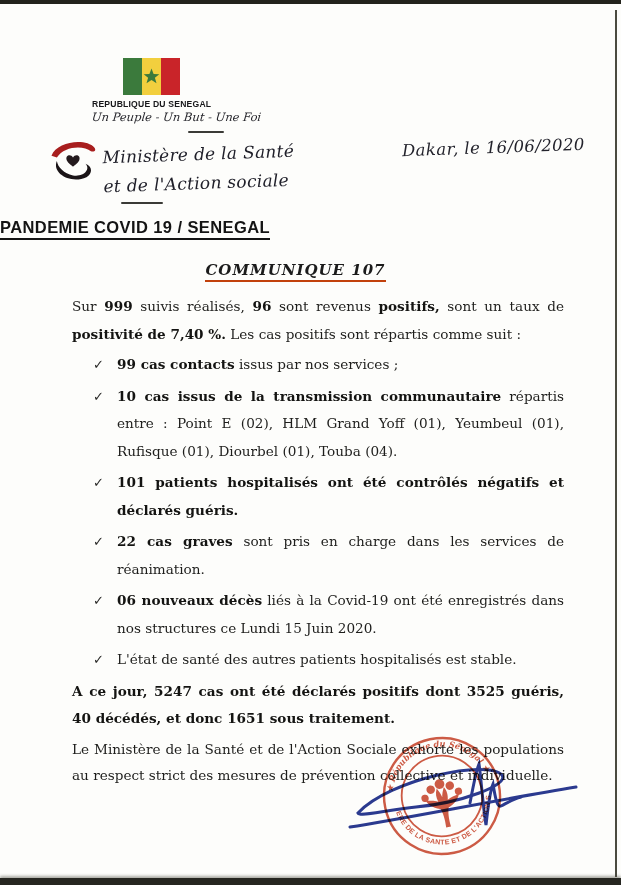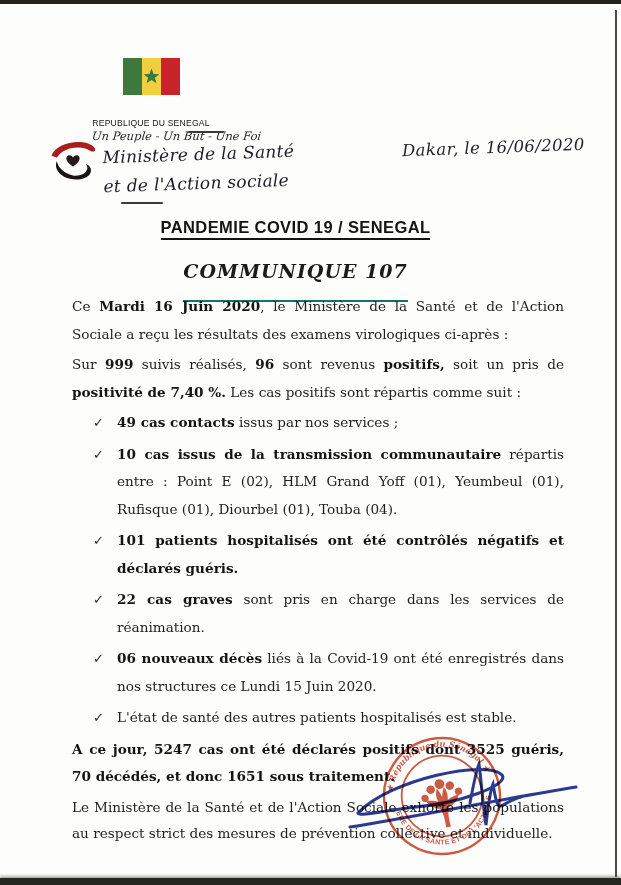--- a/index.html
+++ b/index.html
@@ -10,34 +10,34 @@
   }
   
   .edge { position:absolute; background:#23231c; }
   .edge-top { top:0; left:0; right:0; height:4px; }
   .edge-bottom { bottom:0; left:0; right:0; height:7px; background:#262620; box-shadow:0 -2px 3px rgba(70,70,58,.45); }
   .edge-right { top:10px; bottom:8px; right:4px; width:2px; background:#4a4a40; }
 
   
   .flag-block { position:absolute; left:92px; top:58px; width:118px; text-align:center; }
   .flag { display:inline-block; }
-  .republic { font-family:"Liberation Sans", sans-serif; font-weight:normal; font-size:8.6px; letter-spacing:.2px; color:#17171a; margin-top:19px; white-space:nowrap;text-align:center; }
+  .republic { font-family:"Liberation Sans", sans-serif; font-weight:bold; font-size:8.6px; letter-spacing:.2px; color:#17171a; margin-top:0; white-space:nowrap;text-align:center; }
   .motto { font-style:italic; font-size:11.5px; color:#26262c; margin-top:1px; white-space:nowrap; transform:skewX(-6deg); }
   .divider { position:absolute; height:2px; background:#3a3a36; border-radius:1px; }
   .d1 { left:188px; top:131px; width:36px; }
   .d2 { left:121px; top:202px; width:42px; }
   .ministry-logo { position:absolute; left:46px; top:136px; }
   .ministry-name { position:absolute; left:103px; top:140px; font-style:italic; font-size:17px; color:#20202a; line-height:29px; transform:rotate(-2deg); letter-spacing:.3px; }
   .dateline { position:absolute; left:402px; top:138px; font-style:italic; font-size:16.5px; color:#23232c; transform:rotate(-2deg); letter-spacing:.4px; }
 
   
-  .title { position:absolute; top:218px; left:0; right:30px; text-align:center; }
+  .title { position:absolute; top:218px; left:0; right:30px; text-align:left; }
   .title span { font-family:"Liberation Sans", sans-serif; font-weight:bold; font-size:16.5px; letter-spacing:.4px; color:#141414; border-bottom:2.5px solid #141414; padding-bottom:2px; }
   .subtitle { position:absolute; top:260px; left:0; right:30px; text-align:center; }
-  .subtitle span { font-weight:bold; font-style:italic; font-size:19px; letter-spacing:1px; color:#1b1b1b; border-bottom:2px solid #0f766e; padding-bottom:18px; }
+  .subtitle span { font-weight:bold; font-style:italic; font-size:15px; letter-spacing:1px; color:#1b1b1b; border-bottom:2px solid #c2410c; padding-bottom:1px; }
 
   
   .body { position:absolute; top:293px; left:72px; width:492px; font-size:13.6px; line-height:27.5px; text-align:justify; color:#1e1e1c; }
   .para { margin:0 0 3px 0; }
   .bullet { position:relative; padding-left:45px; margin:1px 0 4px 0; }
   .check { position:absolute; left:21px; top:0; font-family:"DejaVu Sans", sans-serif; font-size:13px; color:#2a2a28; }
   .body b { font-weight:bold; color:#141412; }
   .tight { line-height:26px; }
 
   
@@ -81,26 +81,25 @@
   </div>
 
   <div class="divider d2"></div>
 
   <div class="dateline">Dakar, le 16/06/2020</div>
 
   <div class="title"><span>PANDEMIE COVID 19 / SENEGAL</span></div>
   <div class="subtitle"><span>COMMUNIQUE 107</span></div>
 
   <div class="body">
-    <p class="para"><span>Ce </span><b>Mardi 16 Juin 2020</b><span>, le Ministère de la Santé et de l'Action Sociale a reçu les résultats des examens virologiques ci-après :</span></p>
-    <p class="para"><span>Sur </span><b>999</b><span> suivis réalisés, </span><b>96</b><span> sont revenus </span><b>positifs,</b><span> soit un pris de </span><b>positivité de 7,40 %.</b><span> Les cas positifs sont répartis comme suit :</span></p>
+    <p class="para"><span>Sur </span><b>999</b><span> suivis réalisés, </span><b>96</b><span> sont revenus </span><b>positifs,</b><span> sont un taux de </span><b>positivité de 7,40 %.</b><span> Les cas positifs sont répartis comme suit :</span></p>
 
     <div class="bullet">
       <span class="check">✓</span>
-      <span><b>49 cas contacts</b><span> issus par nos services ;</span></span>
+      <span><b>99 cas contacts</b><span> issus par nos services ;</span></span>
     </div>
     <div class="bullet">
       <span class="check">✓</span>
       <span><b>10 cas issus de la transmission communautaire</b><span> répartis entre : Point E (02), HLM Grand Yoff (01), Yeumbeul (01), Rufisque (01), Diourbel (01), Touba (04).</span></span>
     </div>
     <div class="bullet">
       <span class="check">✓</span>
       <span><b>101 patients hospitalisés ont été contrôlés négatifs et déclarés guéris.</b></span>
     </div>
     <div class="bullet">
@@ -109,21 +108,21 @@
     </div>
     <div class="bullet">
       <span class="check">✓</span>
       <span><b>06 nouveaux décès</b><span> liés à la Covid-19 ont été enregistrés dans nos structures ce Lundi 15 Juin 2020.</span></span>
     </div>
     <div class="bullet">
       <span class="check">✓</span>
       <span><span>L'état de santé des autres patients hospitalisés est stable.</span></span>
     </div>
 
-    <p class="para"><b>A ce jour, 5247 cas ont été déclarés positifs dont 3525 guéris, 70 décédés, et donc 1651 sous traitement.</b></p>
+    <p class="para"><b>A ce jour, 5247 cas ont été déclarés positifs dont 3525 guéris, 40 décédés, et donc 1651 sous traitement.</b></p>
     <p class="para tight"><span>Le Ministère de la Santé et de l'Action Sociale exhorte les populations au respect strict des mesures de prévention collective et individuelle.</span></p>
   </div>
 
   <div class="stamp-wrap">
     <svg viewBox="0 0 200 200">
       <circle cx="100" cy="100" r="95" fill="none" stroke-width="4" stroke="#c8452c"></circle>
       <circle cx="100" cy="100" r="66" fill="none" stroke-width="3" stroke="#c8452c"></circle>
       <defs>
         <path id="arcTop" d="M 19,100 A 81,81 0 0 1 181,100"></path>
         <path id="arcBottom" d="M 21,112 A 80,80 0 0 0 179,112"></path>

